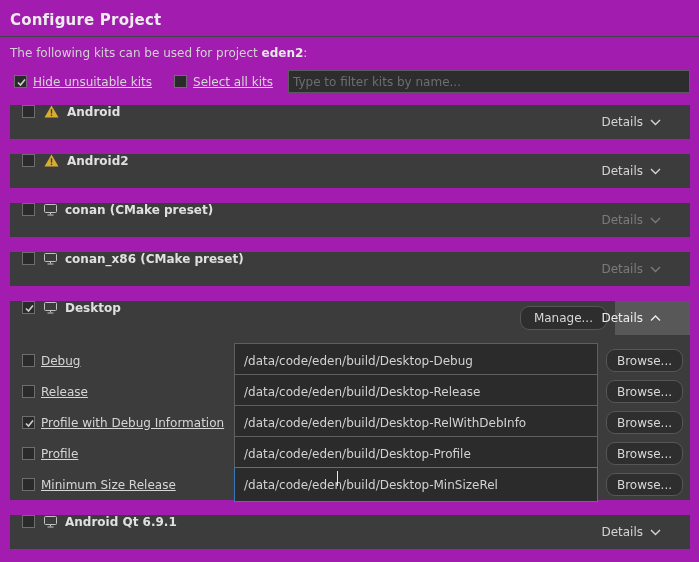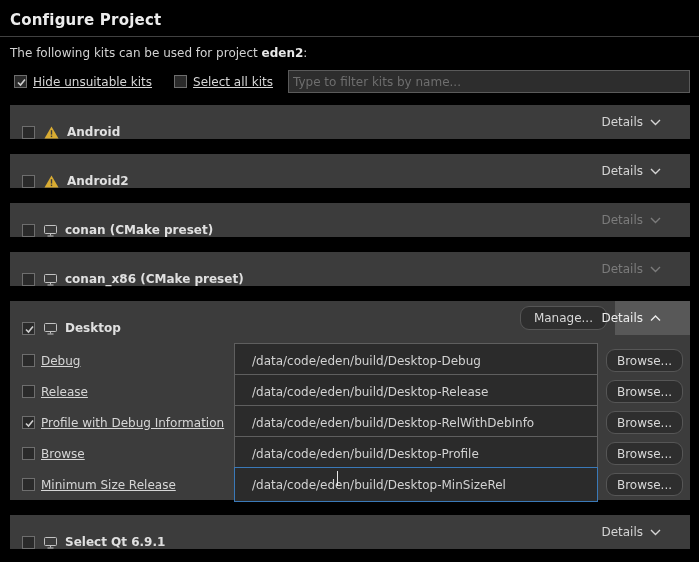--- a/index.html
+++ b/index.html
@@ -1,16 +1,16 @@
 <!DOCTYPE html>
 <html style="--warning: #d9ac32; --focus: #3a79b8; --card_bg: #3c3c3c; --page_bg: #2d2d2d;"><head>
 <meta charset="utf-8">
 <style>
   html,body{margin:0;padding:0;background:#2d2d2d;}
-  .app{position:relative;width:699px;height:562px;overflow:hidden;background:#000000;
+  .app{position:relative;width:699px;height:562px;overflow:hidden;background:#a21caf;
        font-family:"DejaVu Sans","Liberation Sans",sans-serif;font-size:12px;color:#d2d2d2;}
   
   .hdr{padding:11px 10px 7px;border-bottom:1px solid #414141;}
   .hdr h1{margin:0;font-size:15px;font-weight:bold;color:#ececec;letter-spacing:.2px;}
   .content{padding:0 9px 0 10px;}
   .subtitle{margin-top:9px;color:#d2d2d2;}
   .subtitle b{color:#e8e8e8;}
   
   .filter-row{margin-top:10px;display:flex;align-items:center;height:23px;}
   .cb{display:inline-block;width:13px;height:13px;box-sizing:border-box;border:1px solid #6e6e6e;
@@ -18,40 +18,40 @@
   .cb svg{position:absolute;left:0px;top:0px;}
   .cb-label{margin-left:6px;color:#d6d6d6;white-space:nowrap;text-decoration:underline;}
   .filter-item{display:flex;align-items:center;}
   .filter-item.second{margin-left:22px;}
   .filter-input{flex:1;margin-left:15px;height:23px;box-sizing:border-box;background:#2d2d2d;
       border:1px solid #5a5a5a;color:#d2d2d2;font:inherit;padding:0 4px;outline:none;}
   .filter-input::placeholder{color:#6e6e6e;}
   
   .kits{margin-top:12px;}
   .kit-card{position:relative;background:#3c3c3c;margin-bottom:15px;}
-  .kit-header{position:relative;height:34px;display:flex;align-items:flex-end;padding-left:12px;}
+  .kit-header{position:relative;height:34px;display:flex;align-items:flex-start;padding-left:12px;}
   .kit-icon{margin-left:9px;display:inline-flex;flex:none;}
   .kit-name{margin-left:8px;font-weight:bold;color:#e0e0e0;white-space:nowrap;}
   .details{position:absolute;top:0;right:0;height:100%;width:75px;display:flex;
       align-items:center;justify-content:flex-end;padding-right:29px;box-sizing:border-box;
       cursor:default;color:#d4d4d4;}
   .details.disabled{color:#7b7b7b;}
   .details.expanded{background:#585858;color:#ececec;}
   .details .chev{margin-left:7px;display:inline-flex;}
   .manage-btn{position:absolute;top:5px;right:83px;height:24px;box-sizing:border-box;
       background:#2e2e2e;border:1px solid #565656;border-radius:9px;color:#d8d8d8;
       font:inherit;padding:0 13px;}
   
   .cfg-list{padding:14px 0 4px 12px;}
   .cfg-row{display:flex;align-items:center;height:23px;margin-bottom:8px;}
   .cfg-row:last-child{margin-bottom:0;}
   .cfg-left{display:flex;align-items:center;width:212px;flex:none;}
   .input-wrap{position:relative;width:364px;flex:none;}
   .cfg-input{width:100%;height:35px;box-sizing:border-box;background:#2b2b2b;
-      border:1px solid #5f5f5f;color:#d2d2d2;font:inherit;padding:0 17px;outline:none;}
+      border:1px solid #5f5f5f;color:#d2d2d2;font:inherit;padding:0 9px;outline:none;}
   .cfg-input.focused{border-color:var(--focus,#3a79b8);}
   .caret{position:absolute;left:103px;top:4px;width:1px;height:15px;background:#e8e8e8;}
   .browse-btn{margin-left:8px;width:77px;height:23px;box-sizing:border-box;flex:none;
       background:#2e2e2e;border:1px solid #565656;border-radius:9px;color:#d8d8d8;font:inherit;}
   .warn-icon{color:var(--warning,#d9ac32);}
 </style>
 </head>
 <body>
 
 <div class="app">
@@ -229,21 +229,21 @@
             </span>
             <span class="input-wrap">
               <input class="cfg-input" type="text" value="/data/code/eden/build/Desktop-RelWithDebInfo" style="">
             </span>
             <button class="browse-btn">Browse...</button>
           </div>
 
           <div class="cfg-row">
             <span class="cfg-left">
               <span class="cb"></span>
-              <span class="cb-label">Browse</span>
+              <span class="cb-label">Profile</span>
             </span>
             <span class="input-wrap">
               <input class="cfg-input" type="text" value="/data/code/eden/build/Desktop-Profile" style="">
             </span>
             <button class="browse-btn">Browse...</button>
           </div>
 
           <div class="cfg-row">
             <span class="cfg-left">
               <span class="cb"></span>
@@ -262,21 +262,21 @@
       <div class="kit-card">
         <div class="kit-header">
           <span class="cb"></span>
           <span class="kit-icon">
             <svg width="13" height="13" viewBox="0 0 13 13">
                 <rect x="0.5" y="1.5" width="12" height="8" rx="1" fill="none" stroke="#c2c2c2"></rect>
                 <line x1="6.5" y1="9.5" x2="6.5" y2="11.5" stroke="#c2c2c2"></line>
                 <line x1="3.5" y1="12" x2="9.5" y2="12" stroke="#c2c2c2"></line>
               </svg>
           </span>
-          <span class="kit-name">Select Qt 6.9.1</span>
+          <span class="kit-name">Android Qt 6.9.1</span>
           <span class="details">
             <span>Details</span>
             <span class="chev">
                 <svg width="11" height="7" viewBox="0 0 11 7">
                   <polyline points="1,1 5.5,5.5 10,1" fill="none" stroke="currentColor" stroke-width="1.4"></polyline>
                 </svg>
               </span>
           </span>
         </div>
       </div>

